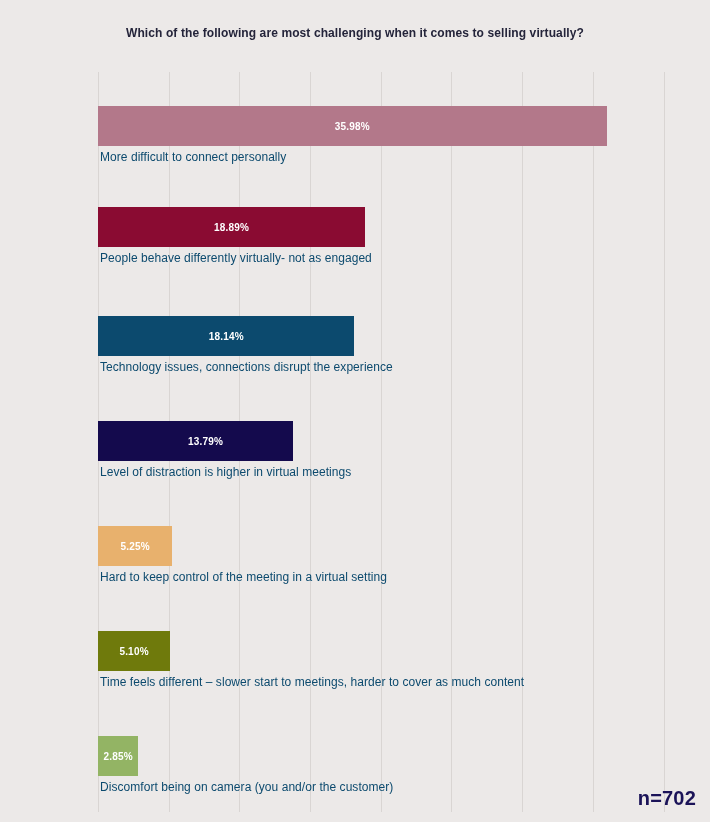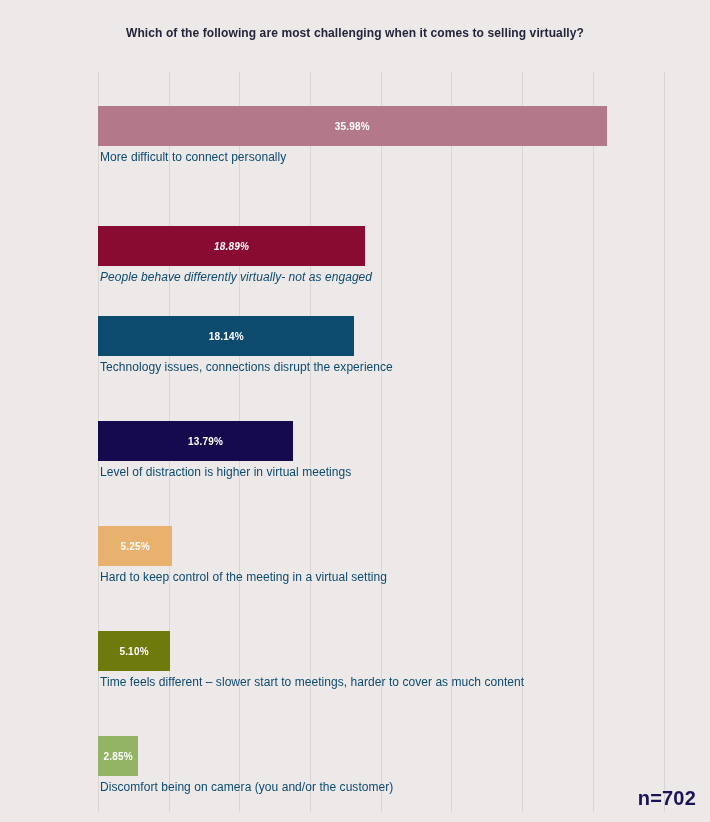--- a/index.html
+++ b/index.html
@@ -122,21 +122,21 @@
         <div class="gridline" style="left: 565.581px;"></div>
       </div>
 
     <div id="bars">
         <div class="bar-group" style="top: 34px;">
           <div class="bar" style="width: 508.74px; background: rgb(179, 120, 138);">
             <span class="bar-value">35.98%</span>
           </div>
           <div class="bar-label">More difficult to connect personally</div>
         </div>
-        <div class="bar-group" style="top: 154px; font-style: italic;">
+        <div class="bar-group" style="top: 135px;">
           <div class="bar" style="width: 267.096px; background: rgb(138, 11, 50);">
             <span class="bar-value">18.89%</span>
           </div>
           <div class="bar-label">People behave differently virtually- not as engaged</div>
         </div>
         <div class="bar-group" style="top: 244px;">
           <div class="bar" style="width: 256.491px; background: #0c4a6e;">
             <span class="bar-value">18.14%</span>
           </div>
           <div class="bar-label">Technology issues, connections disrupt the experience</div>

